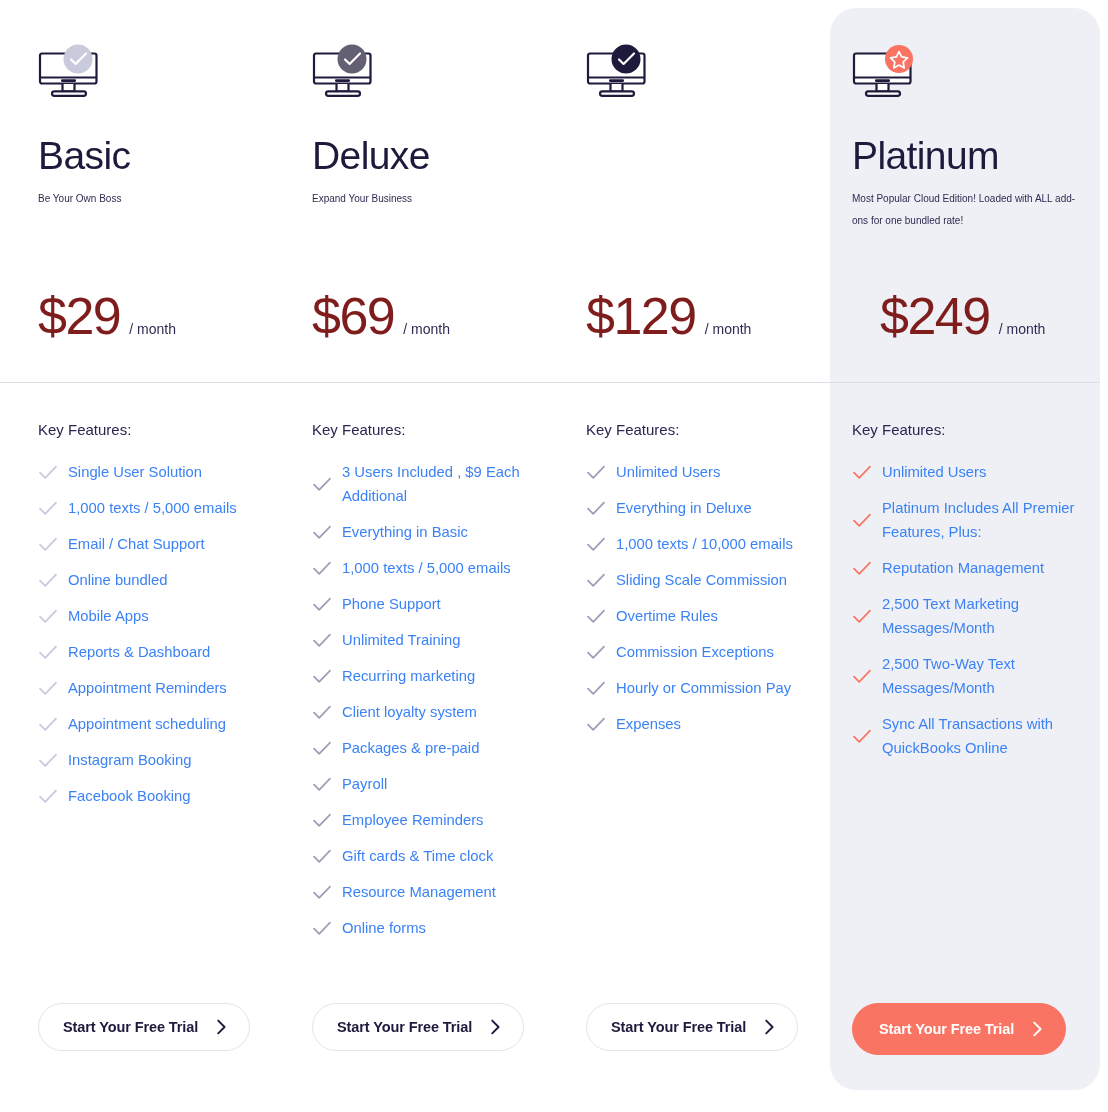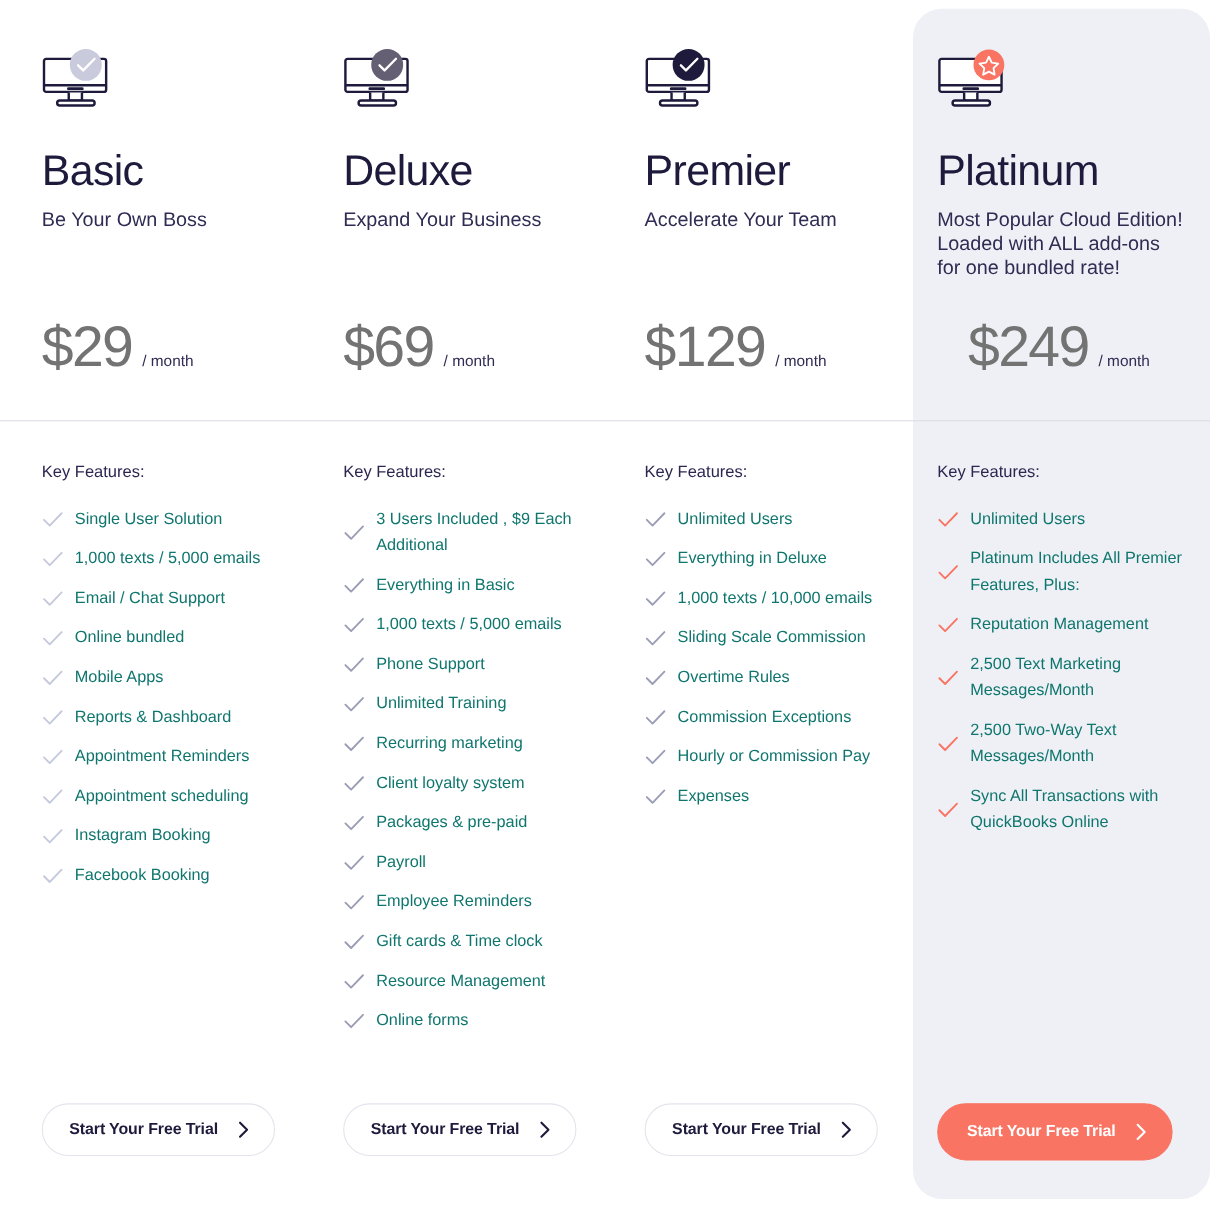--- a/index.html
+++ b/index.html
@@ -89,40 +89,40 @@
 
   .plan-title {
     font-size: 39px;
     line-height: 46px;
     font-weight: 400;
     color: #1e1a3c;
     letter-spacing: -0.6px;
   }
   .plan-tagline {
     margin-top: 9px;
-    font-size: 18px;
+    font-size: 10px;
     line-height: 22px;
     color: #2f2b52;
     font-weight: 400;
   }
 
   
   .plan-price-row {
     position: absolute;
     top: 288px;
     left: 38px;
     display: flex;
     align-items: baseline;
   }
   .plan.featured .plan-price-row { left: 30px; margin-left: 28px; }
   .plan-price {
     font-size: 52px;
     line-height: 56px;
     font-weight: 400;
-    color: #737373;
+    color: #7f1d1d;
     letter-spacing: -1.5px;
   }
   .plan-period {
     margin-left: 9px;
     font-size: 14px;
     color: #2f2b52;
     font-weight: 400;
   }
 
   
@@ -154,21 +154,21 @@
     flex: 0 0 30px;
     width: 30px;
     height: 18px;
     display: flex;
     align-items: center;
   }
   .feature-check svg { display: block; }
   .feature-text {
     font-size: 14.8px;
     line-height: 24px;
-    color: #0f766e;
+    color: #3b82f6;
     font-weight: 400;
   }
 
   
   .cta-wrap {
     position: absolute;
     left: 38px;
     top: 1003px;
   }
   .plan.featured .cta-wrap { left: 30px; top: 1003px; }
@@ -496,24 +496,20 @@
     <path d="M4 9.5h52.5a2 2 0 0 1 2 2v26a2 2 0 0 1-2 2H4a2 2 0 0 1-2-2v-26a2 2 0 0 1 2-2z" fill="#ffffff" stroke="#1e1a3c" stroke-width="2.2" stroke-linejoin="round"></path>
     <path d="M2.2 33.5h56" stroke="#1e1a3c" stroke-width="2.2"></path>
     <rect x="23" y="35.3" width="15" height="2.6" rx="1.1" fill="#1e1a3c"></rect>
     <path d="M24.5 40v7.5h12V40" fill="#ffffff" stroke="#1e1a3c" stroke-width="2.2" stroke-linejoin="round"></path>
     <rect x="14" y="47.3" width="34" height="4.6" rx="2.3" fill="#ffffff" stroke="#1e1a3c" stroke-width="2.2"></rect>
     <circle cx="40" cy="15" r="14.5" fill="#1e1a3c"></circle>
        <path d="M33 15.4l4.6 4.6L48 9.4" fill="none" stroke="#ffffff" stroke-width="2.1" stroke-linecap="round" stroke-linejoin="round"></path>
   </svg>
       </div>
 
-      <div class="plan-head">
-        <div class="plan-title">Premier</div>
-        <div class="plan-tagline">Accelerate Your Team</div>
-      </div>
 
       <div class="plan-price-row">
         <span class="plan-price">$129</span>
         <span class="plan-period">/ month</span>
       </div>
 
       <div class="features-block">
         <div class="features-heading">Key Features:</div>
         <ul class="features-list">
 

